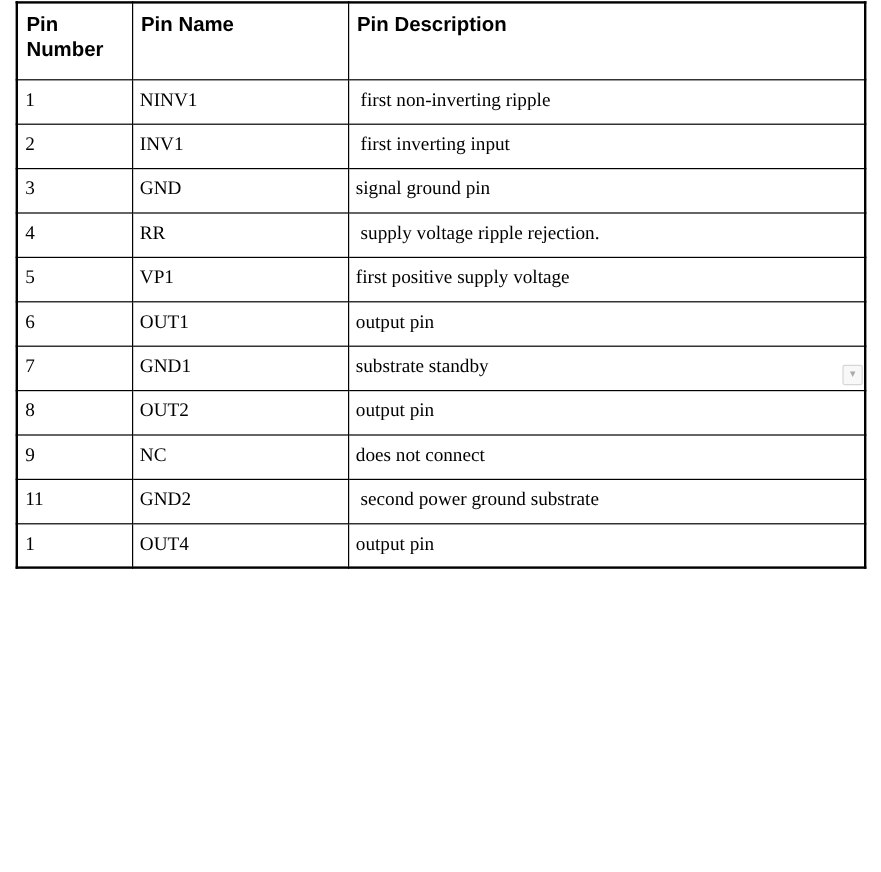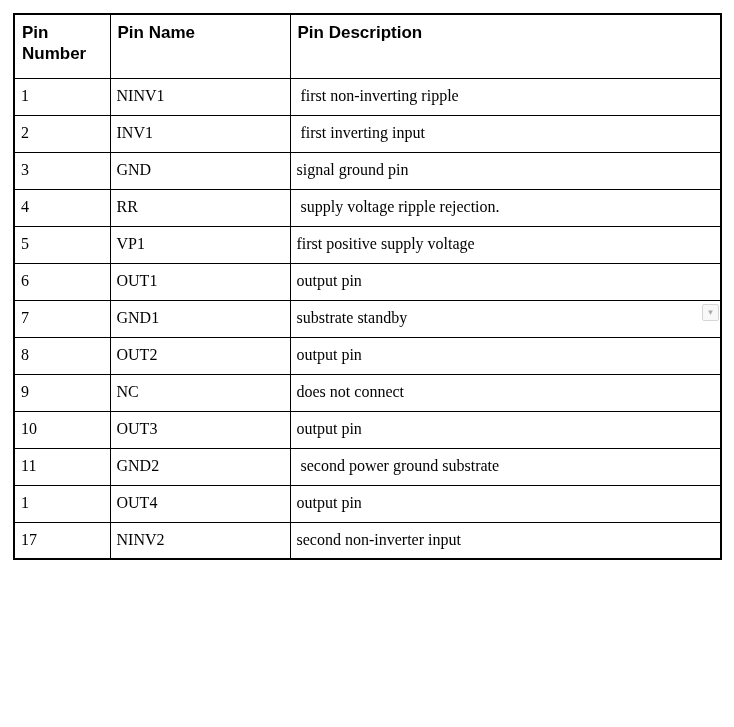--- a/index.html
+++ b/index.html
@@ -13,21 +13,21 @@
   }
   .page {
     position: absolute;
     left: 0; top: 0;
     width: 734px;
     height: 727px;
   }
   table.pin-table {
     position: absolute;
     left: 13px;
-    top: 13px;
+    top: 1px;
     width: 709px;
     border-collapse: collapse;
     border: 2px solid #000000;
     table-layout: fixed;
     background: #ffffff;
   }
   table.pin-table th,
   table.pin-table td {
     border: 1px solid #000000;
     color: #000000;
@@ -135,38 +135,28 @@
           <td>8</td>
           <td>OUT2</td>
           <td>output pin</td>
         </tr>
         <tr>
           <td>9</td>
           <td>NC</td>
           <td>does not connect</td>
         </tr>
         <tr>
-          <td>10</td>
-          <td>OUT3</td>
-          <td>output pin</td>
-        </tr>
-        <tr>
           <td>11</td>
           <td>GND2</td>
           <td> second power ground substrate</td>
         </tr>
         <tr>
           <td>1</td>
           <td>OUT4</td>
           <td>output pin</td>
-        </tr>
-        <tr>
-          <td>17</td>
-          <td>NINV2</td>
-          <td>second non-inverter input</td>
         </tr>
       </tbody>
   </table>
 
   <div class="dropdown-btn">
     <span class="tri">▾</span>
   </div>
 
 </div>
 

